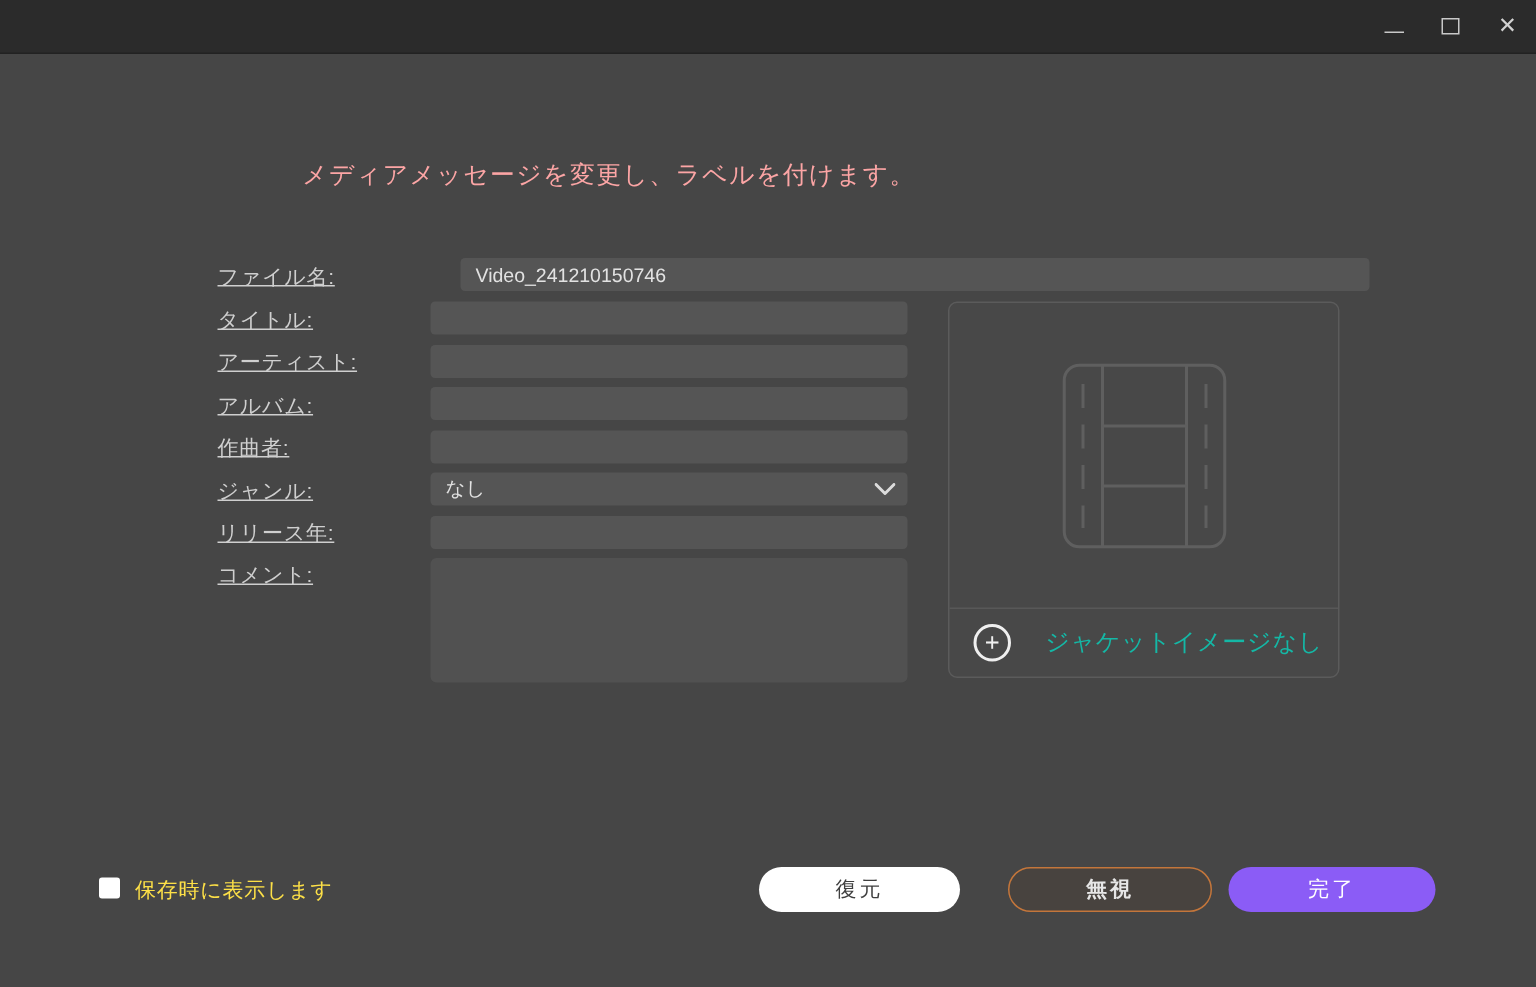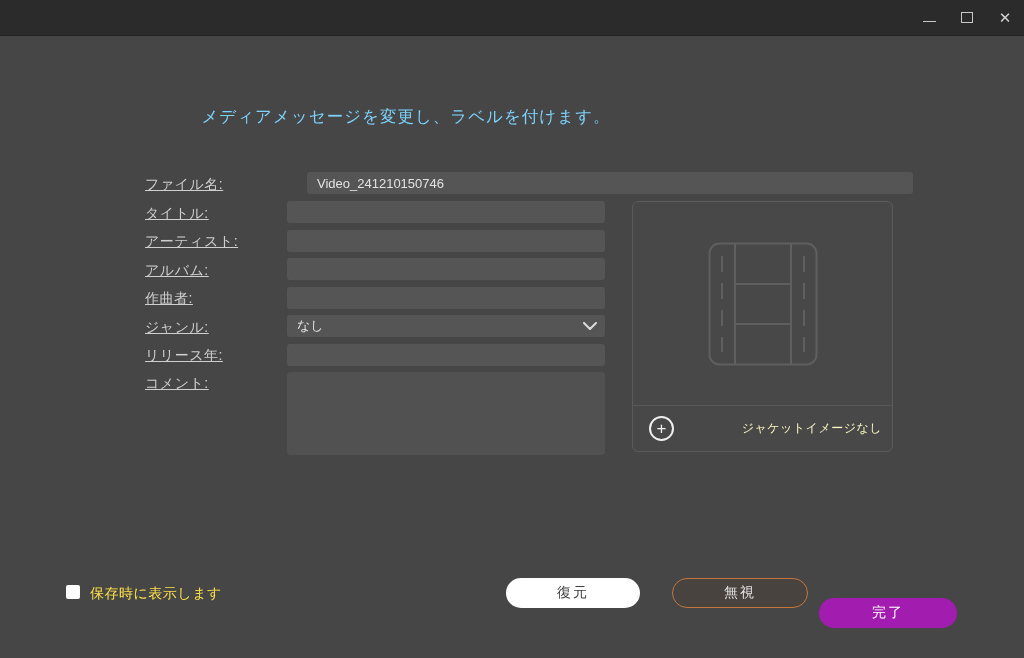--- a/index.html
+++ b/index.html
@@ -28,21 +28,21 @@
     width: 38px; height: 100%; display: flex; align-items: center; justify-content: center;
     color: #c9c9c9; cursor: pointer;
   }
   .glyph-min { width: 13px; height: 1px; background: #c9c9c9; margin-top: 8px; }
   .glyph-max { width: 12px; height: 11px; border: 1px solid #c9c9c9; }
   .glyph-close { font-size: 15px; line-height: 1; color: #d2d2d2; }
 
   
   .heading {
     position: absolute; left: 0; top: 106px; width: 812px;
-    text-align: center; font-size: 16.5px; color: #7dd3fc; letter-spacing: 1px;
+    text-align: center; font-size: 16.5px; color: #fca5a5; letter-spacing: 1px;
   }
 
   
   .form-label {
     position: absolute; left: 145px; font-size: 14px; color: #cfcfcf; letter-spacing: .5px; text-decoration: underline;
   }
   .field {
     position: absolute; left: 287px; height: 22px;
     background: #555555; border: none; border-radius: 3px;
     color: #e2e2e2; font-size: 13px; padding: 0 10px;
@@ -80,43 +80,43 @@
     position: absolute; left: 0; bottom: 0; width: 100%; height: 46px;
     border-top: 1px solid #585858;
     display: flex; align-items: center; padding: 0 10px 0 16px;
   }
   .add-circle {
     width: 25px; height: 25px; border: 2px solid #efefef; border-radius: 50%;
     display: flex; align-items: center; justify-content: center; cursor: pointer;
     color: #efefef; font-size: 17px; line-height: 1; font-weight: 400;
   }
   .no-image-text {
-    margin-left: auto; font-size: 12px; color: #fef9c3; letter-spacing: .5px;
+    margin-left: auto; font-size: 16px; color: #14b8a6; letter-spacing: .5px;
   }
 
   
   .checkbox {
     position: absolute; left: 66px; top: 585px; width: 14px; height: 14px;
     background: #ffffff; border-radius: 2px; cursor: pointer;
   }
   .checkbox-label {
     position: absolute; left: 90px; top: 585px; font-size: 14px; color: #fde047;
     letter-spacing: .5px;
   }
   .btn {
     position: absolute; top: 578px; height: 30px; border-radius: 15px;
     font-size: 14px; letter-spacing: 2px; cursor: pointer;
     display: flex; align-items: center; justify-content: center;
     font-family: "Liberation Sans", "DejaVu Sans", sans-serif;
     border: none;
   }
   .btn-restore { left: 506px; width: 134px; background: #ffffff; color: #3f3f3f; }
   .btn-ignore  { left: 672px; width: 136px; background: rgba(80,60,45,.25);
-                 border: 1px solid #c4763b; color: #e6e6e6; }
-  .btn-done    { left: 819px; width: 138px; background: #a21caf; color: #ffffff; margin-top: 20px; }
+                 border: 1px solid #c4763b; color: #e6e6e6; font-weight: bold; }
+  .btn-done    { left: 819px; width: 138px; background: #8b5cf6; color: #ffffff; }
 </style>
 </head>
 <body>
 
 <div class="titlebar">
   <div class="win-controls">
     <div class="win-btn">
       <span class="glyph-min"></span>
     </div>
     <div class="win-btn">

